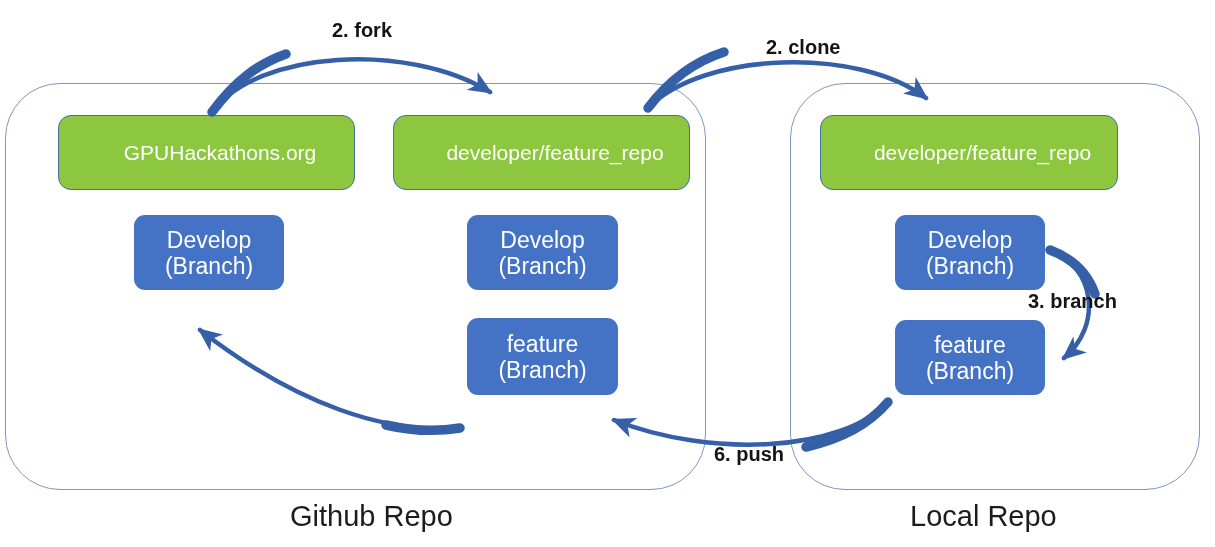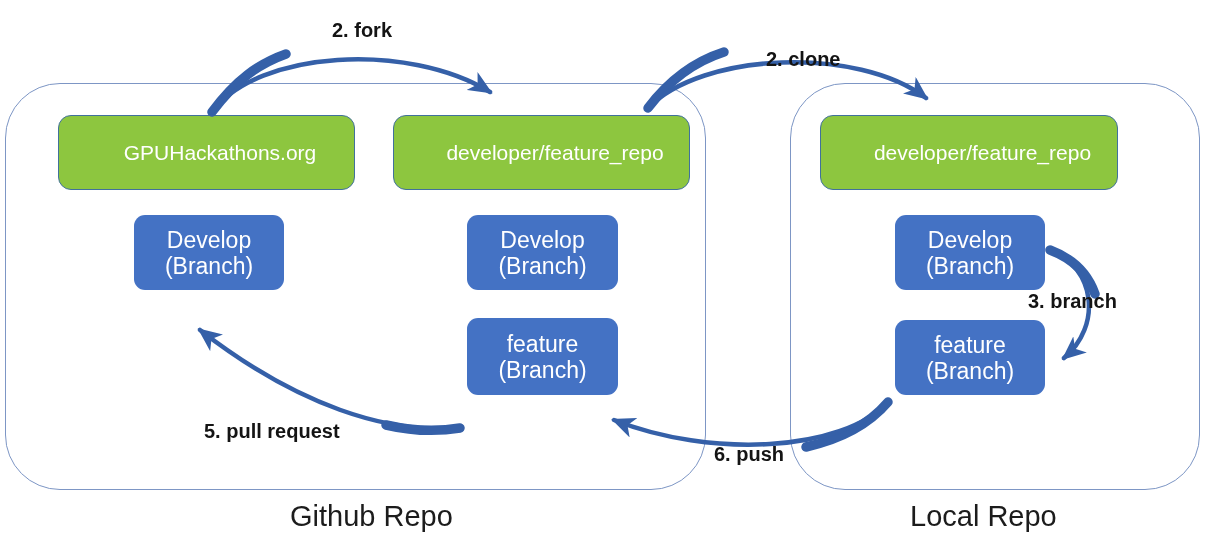--- a/index.html
+++ b/index.html
@@ -85,17 +85,16 @@
         <path d="M1050 250 C1096 268 1102 326 1064 358" stroke="#3560A8" stroke-width="4.5" marker-end="url(#ah)"></path>
         <path d="M888 402 C870 423 842 439 806 447" stroke="#3560A8" stroke-width="9.5"></path>
         <path d="M888 402 C842 452 710 458 614 420" stroke="#3560A8" stroke-width="4.5" marker-end="url(#ah)"></path>
         <path d="M460 428 C436 432 412 431 386 425" stroke="#3560A8" stroke-width="9.5"></path>
         <path d="M460 428 C388 434 298 406 200 330" stroke="#3560A8" stroke-width="4.5" marker-end="url(#ah)"></path>
       </g>
   </svg>
 <div class="caption" style="left: 910px; top: 500px;">Local Repo</div>
     <div class="caption" style="left: 290px; top: 500px;">Github Repo</div>
     <div class="step-label" style="left: 332px; top: 19px;">2. fork</div>
-    <div class="step-label" style="left: 766px; top: 48px;">2. clone</div>
+    <div class="step-label" style="left: 766px; top: 36px;">2. clone</div>
     <div class="step-label" style="left: 1028px; top: 290px;">3. branch</div>
     <div class="step-label" style="left: 714px; top: 443px;">6. push</div>
-    <div class="step-label" style="left: 204px; top: 420px;">5. pull request</div>
   </div>
 
 </body></html>

